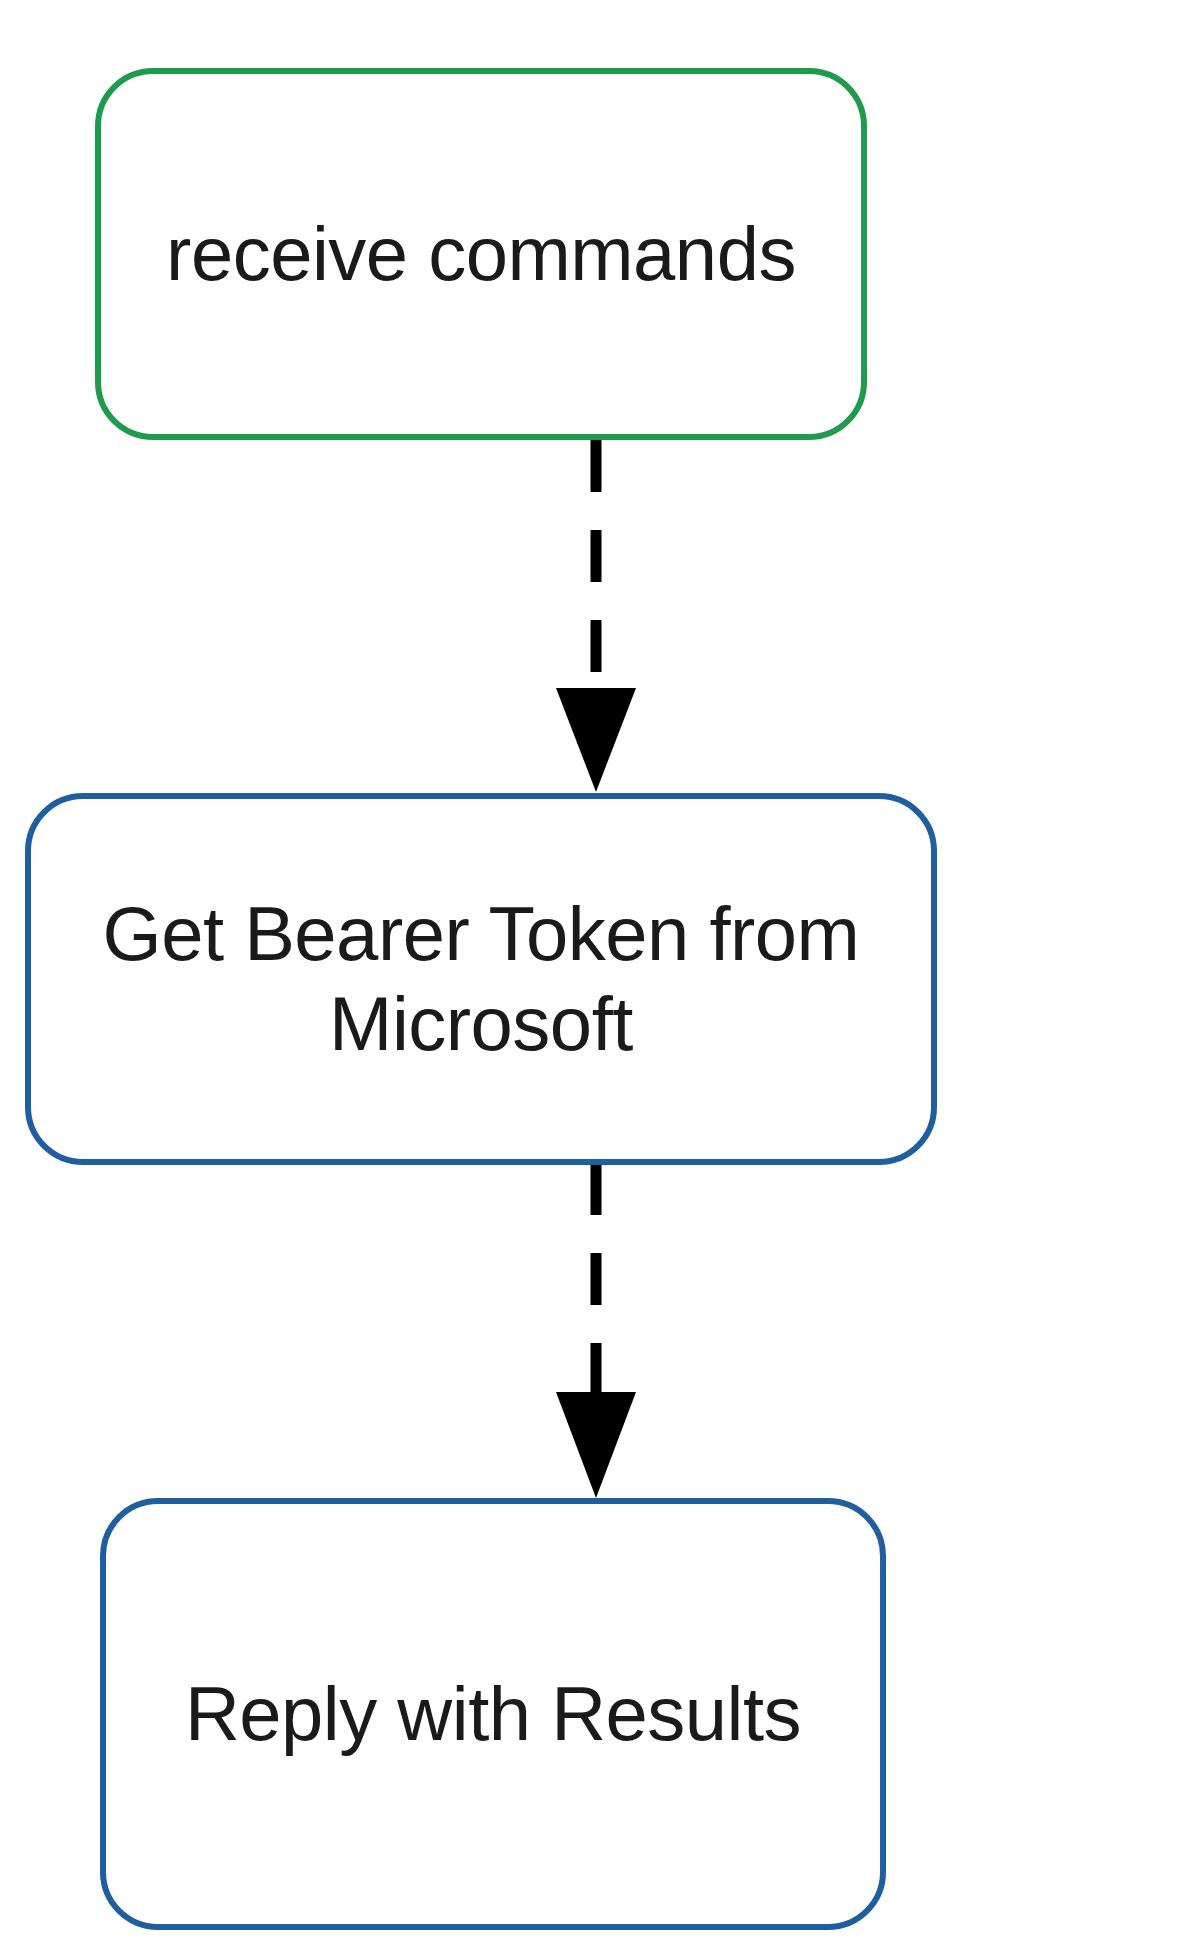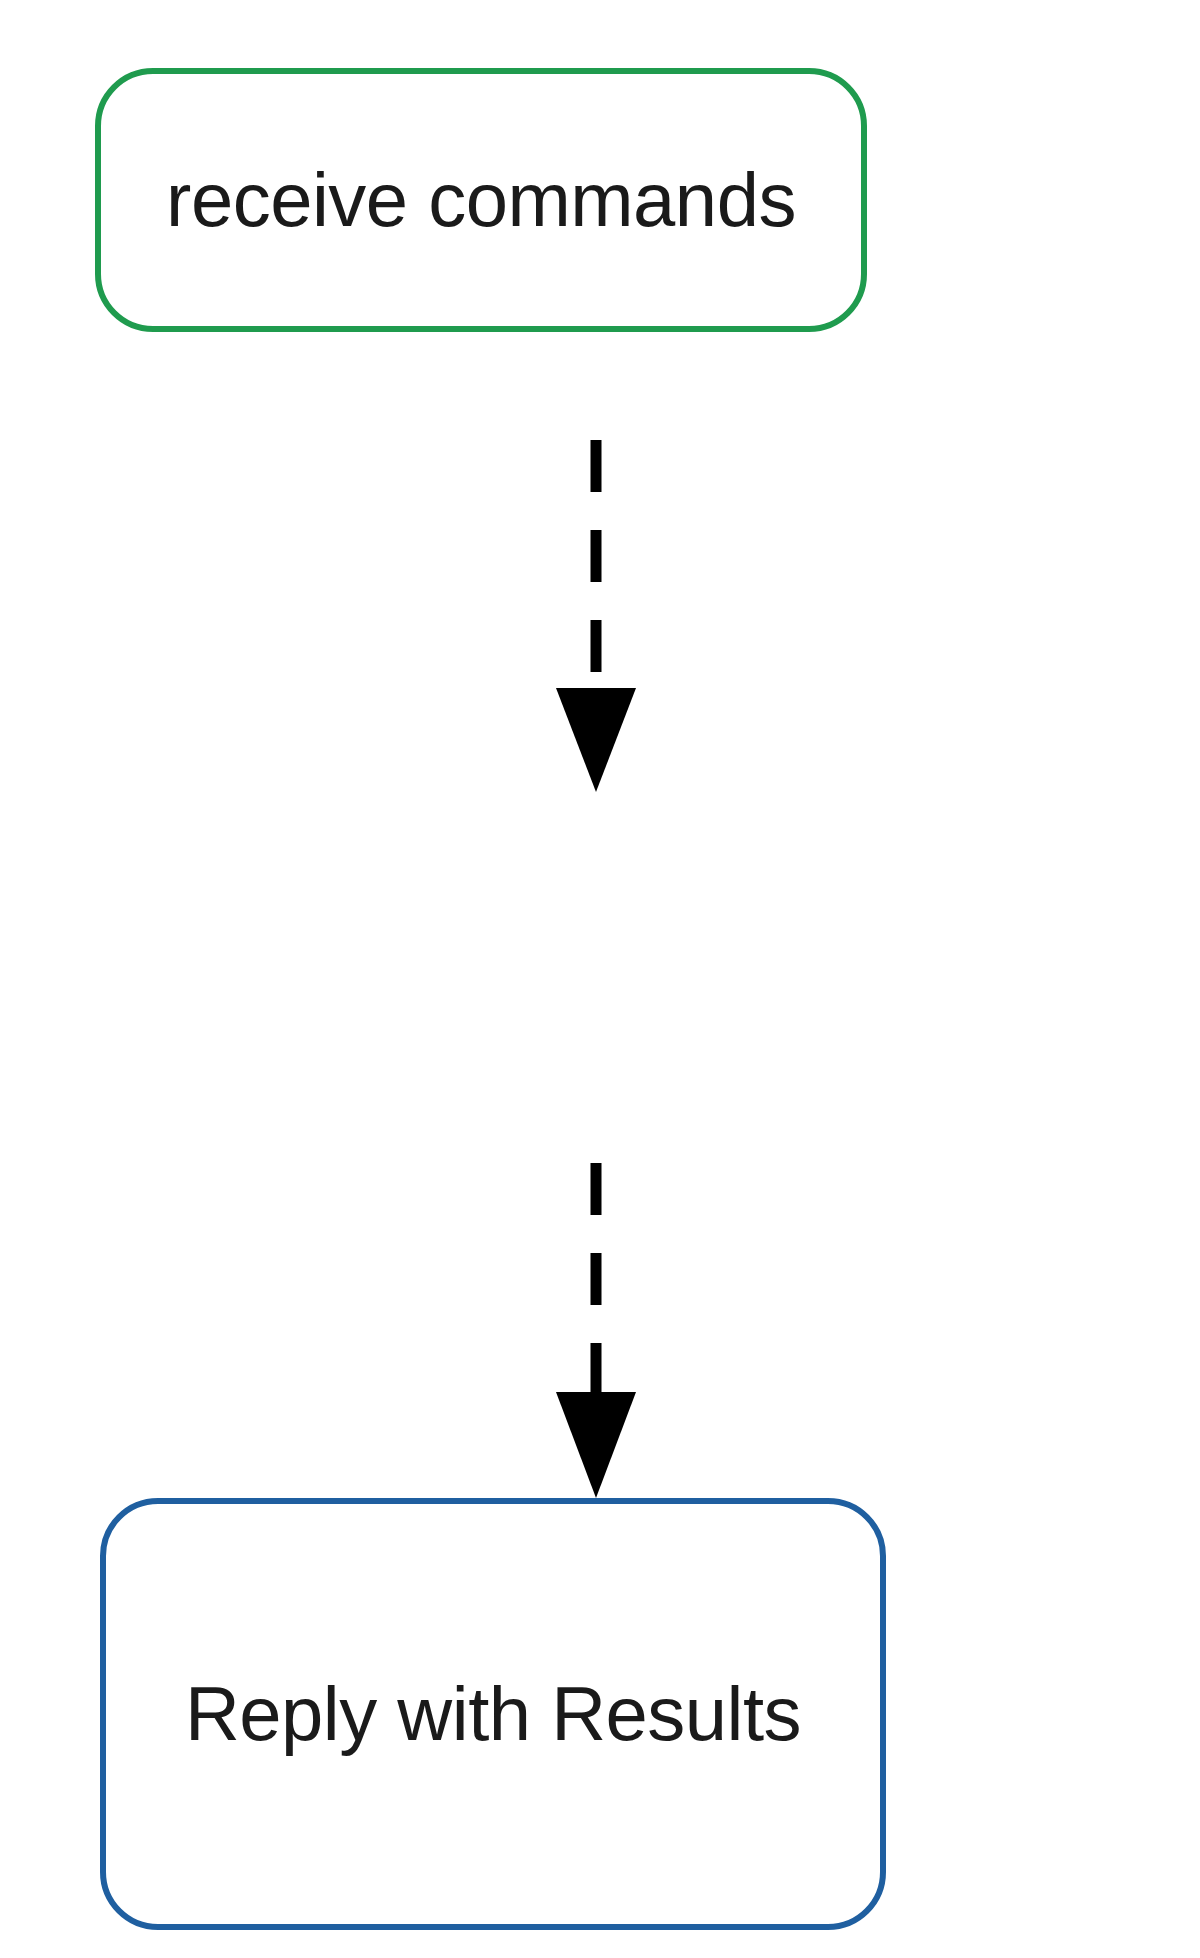--- a/index.html
+++ b/index.html
@@ -28,21 +28,21 @@
     text-align: center;
     color: #1a1a1a;
     line-height: 1.18;
     white-space: pre-line;
     letter-spacing: -0.5px;
   }
   #node-receive-commands {
     left: 95px;
     top: 68px;
     width: 772px;
-    height: 264px;
+    height: 372px;
     border: 6px solid #1f9b4e;
     border-radius: 58px;
     font-size: 76px;
   }
   #node-get-bearer-token {
     left: 25px;
     top: 793px;
     width: 912px;
     height: 372px;
     border: 6px solid #1f5fa0;
@@ -79,18 +79,22 @@
 
   <svg class="edge" viewBox="0 0 1200 1958" xmlns="http://www.w3.org/2000/svg">
     <line x1="596" y1="1163" x2="596" y2="1400" stroke="#000000" stroke-width="11" stroke-dasharray="52,38"></line>
     <polygon points="596,1498 556,1392 636,1392" fill="#000000"></polygon>
   </svg>
 
   <div class="node" id="node-receive-commands">
     <span>receive commands</span>
   </div>
 
+  <div class="node" id="node-get-bearer-token">
+    <span>Get Bearer Token from
+Microsoft</span>
+  </div>
 
   <div class="node" id="node-reply-with-results">
     <span>Reply with Results</span>
   </div>
 
 </div>
 
 </body></html>

